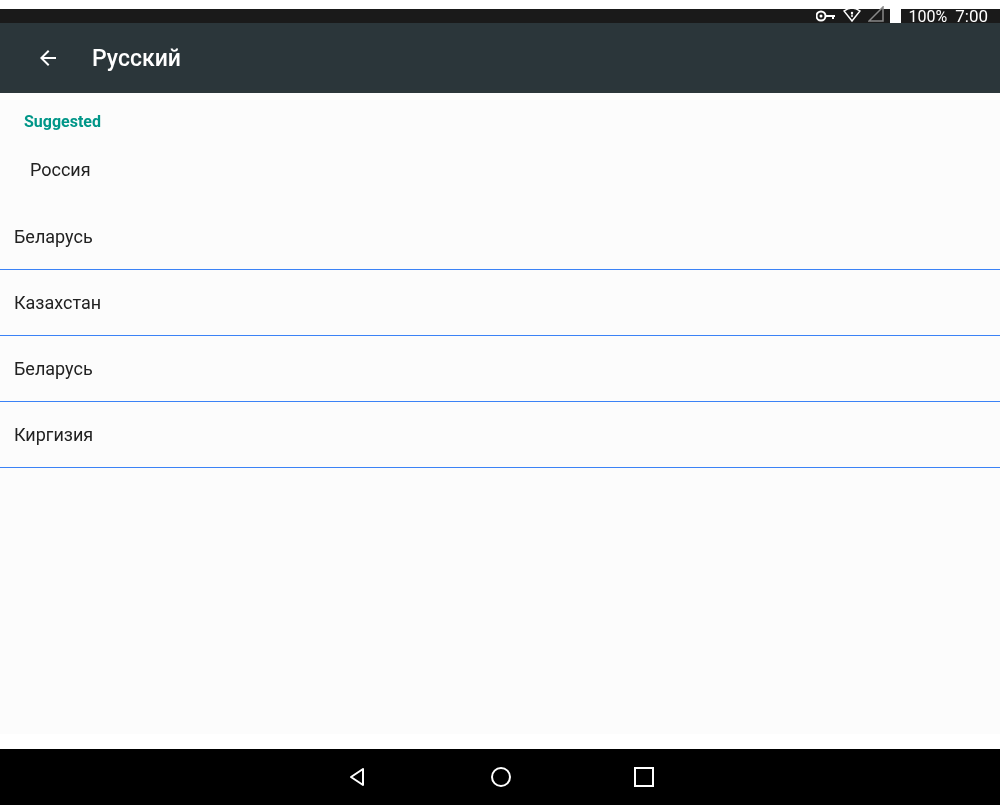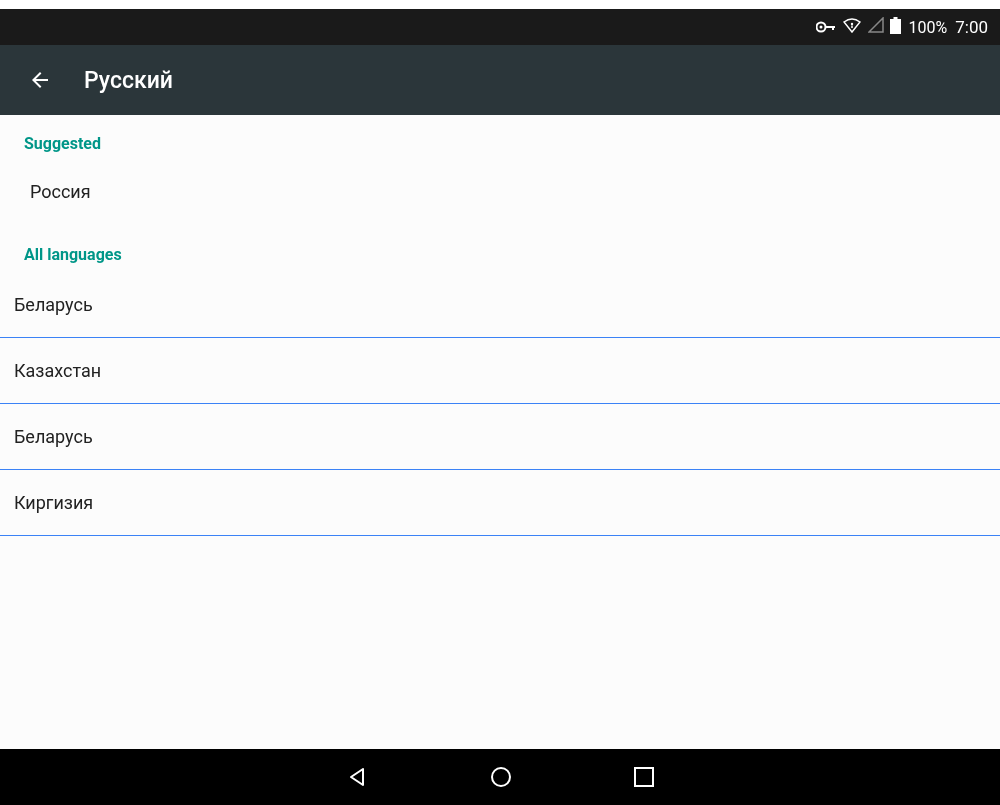--- a/index.html
+++ b/index.html
@@ -13,21 +13,21 @@
       width: 1000px;
       height: 805px;
       overflow: hidden;
       position: relative;
     }
     .white-strip-top {
       height: 9px;
       background: #ffffff;
     }
     .status-bar {
-      height: 36px;
+      height: 14px;
       background: #1a1a1a;
       display: flex;
       justify-content: flex-end;
       align-items: center;
       padding-right: 12px;
       color: #ffffff;
       font-size: 16px;
       font-weight: 400;
       gap: 8px;
     }
@@ -40,21 +40,21 @@
       font-size: 16px;
     }
     .status-bar .clock {
       font-size: 17px;
     }
     .app-bar {
       height: 70px;
       background: #2b363a;
       display: flex;
       align-items: center;
-      padding-left: 28px;
+      padding-left: 36px;
       gap: 32px;
     }
     .back-arrow {
       color: #ffffff;
       display: flex;
       align-items: center;
       cursor: pointer;
     }
     .app-title {
       color: #ffffff;
@@ -146,21 +146,20 @@
       <path d="M20 11H7.83l5.59-5.59L12 4l-8 8 8 8 1.41-1.41L7.83 13H20v-2z"></path>
     </svg>
   </div>
   <div class="app-title">Русский</div>
 </div>
 
 <div class="content">
   <div class="section-header">Suggested</div>
   <div class="list-item suggested">Россия</div>
 
-  <div class="section-header">All languages</div>
   <div class="list-item">Беларусь</div>
   <div class="list-item">Казахстан</div>
   <div class="list-item">Беларусь</div>
   <div class="list-item">Киргизия</div>
 </div>
 
 <div class="nav-bar">
   <div class="nav-button">
     <svg width="24" height="24" viewBox="0 0 24 24">
       <path d="M18 4 L6 12 L18 20 Z" fill="none" stroke="#ffffff" stroke-width="2" stroke-linejoin="round"></path>

